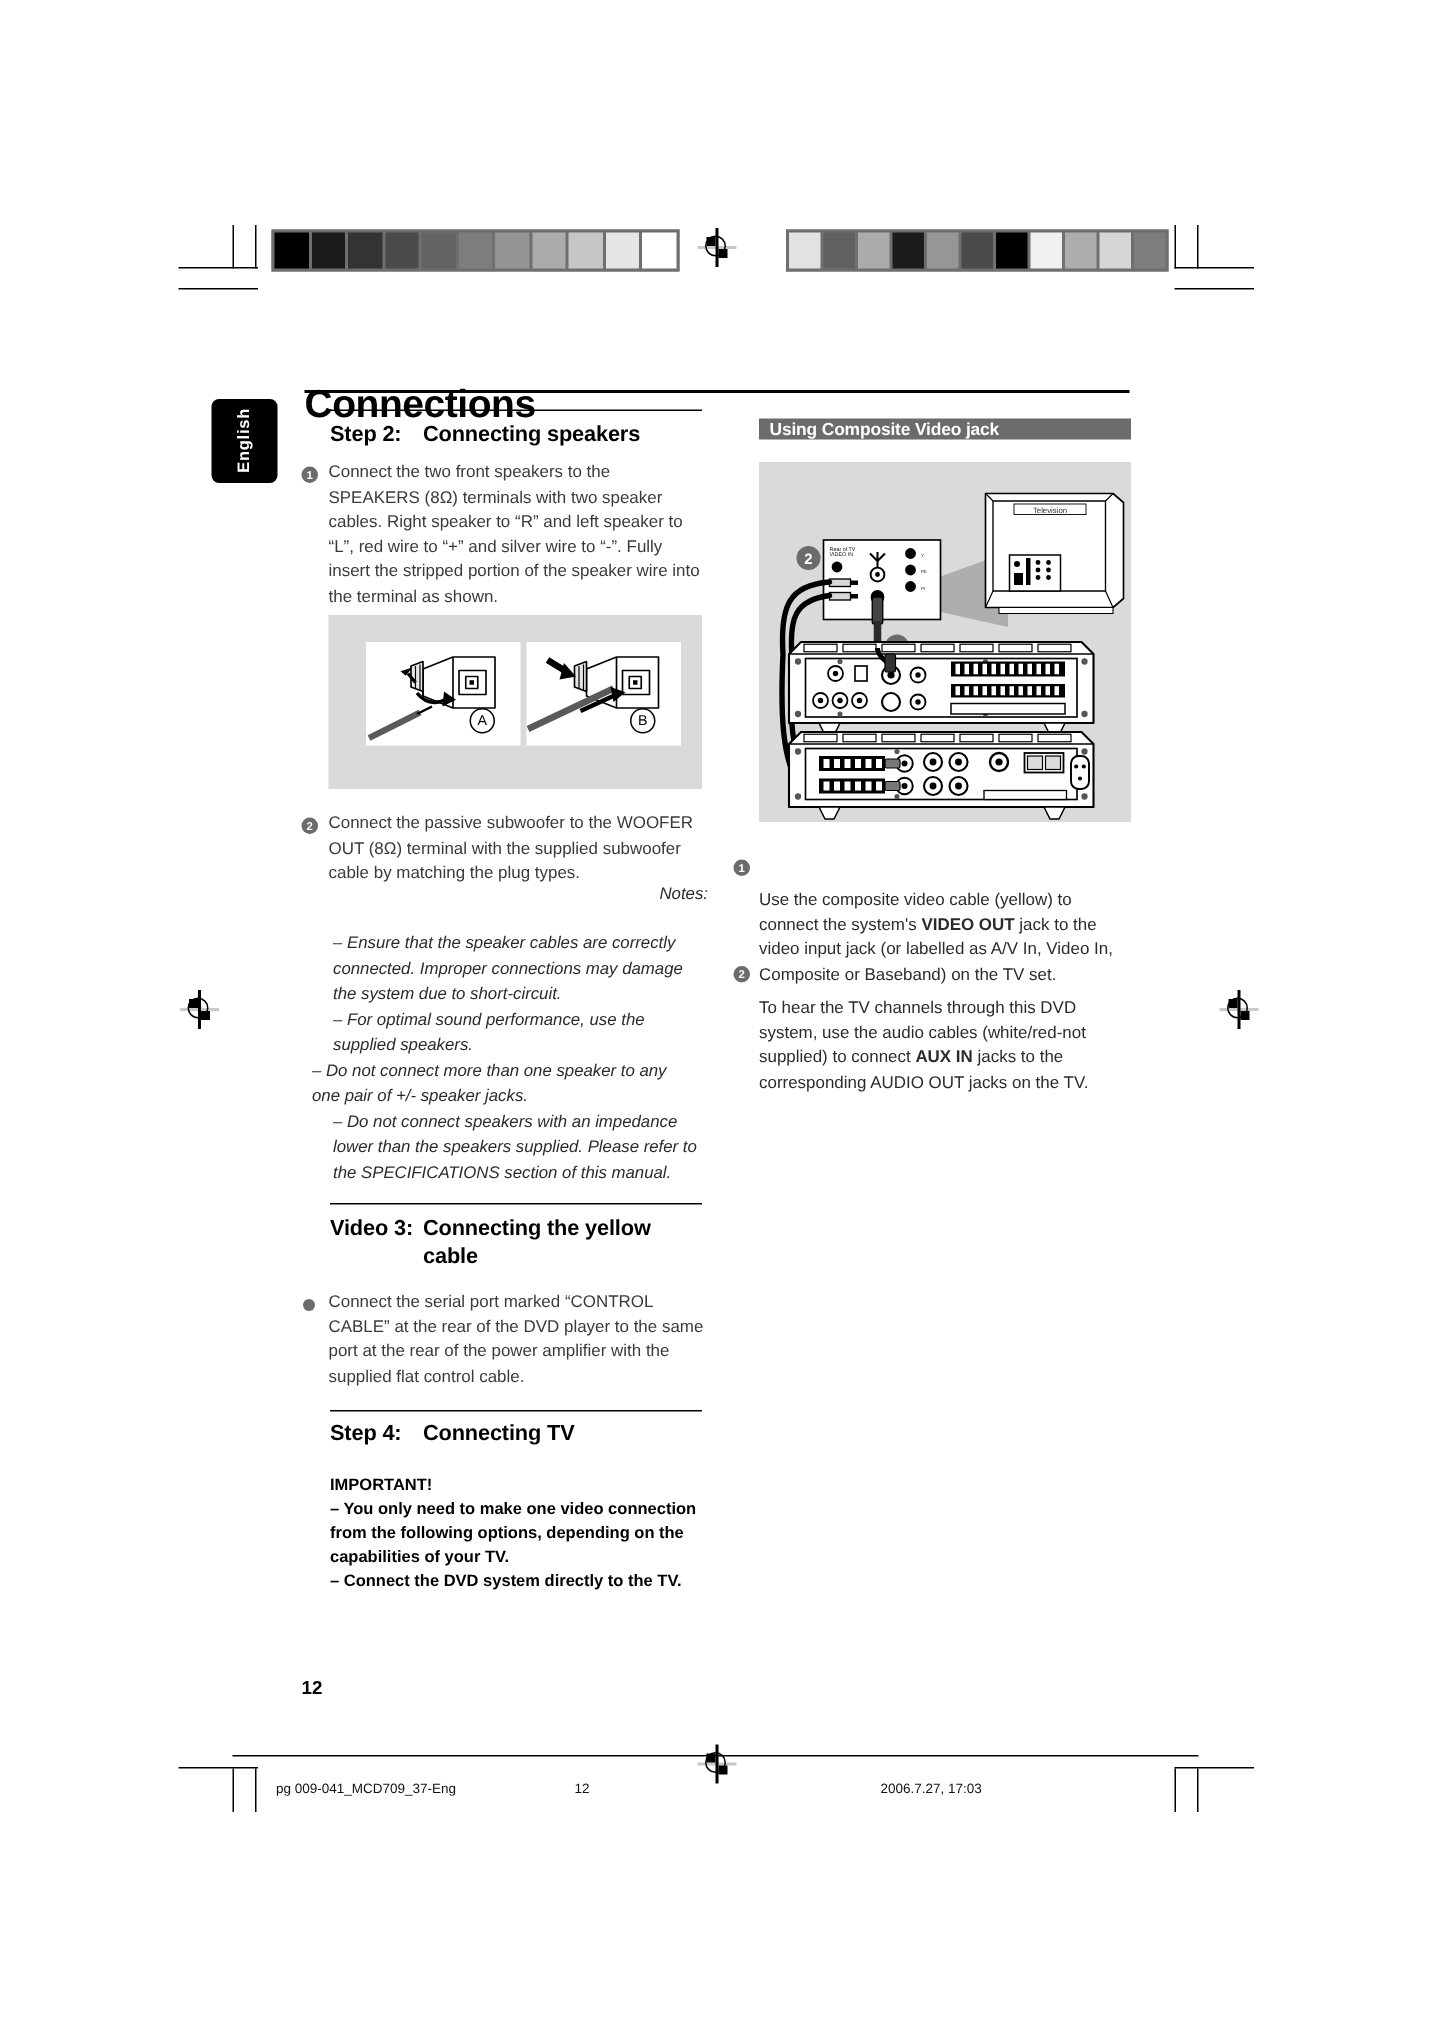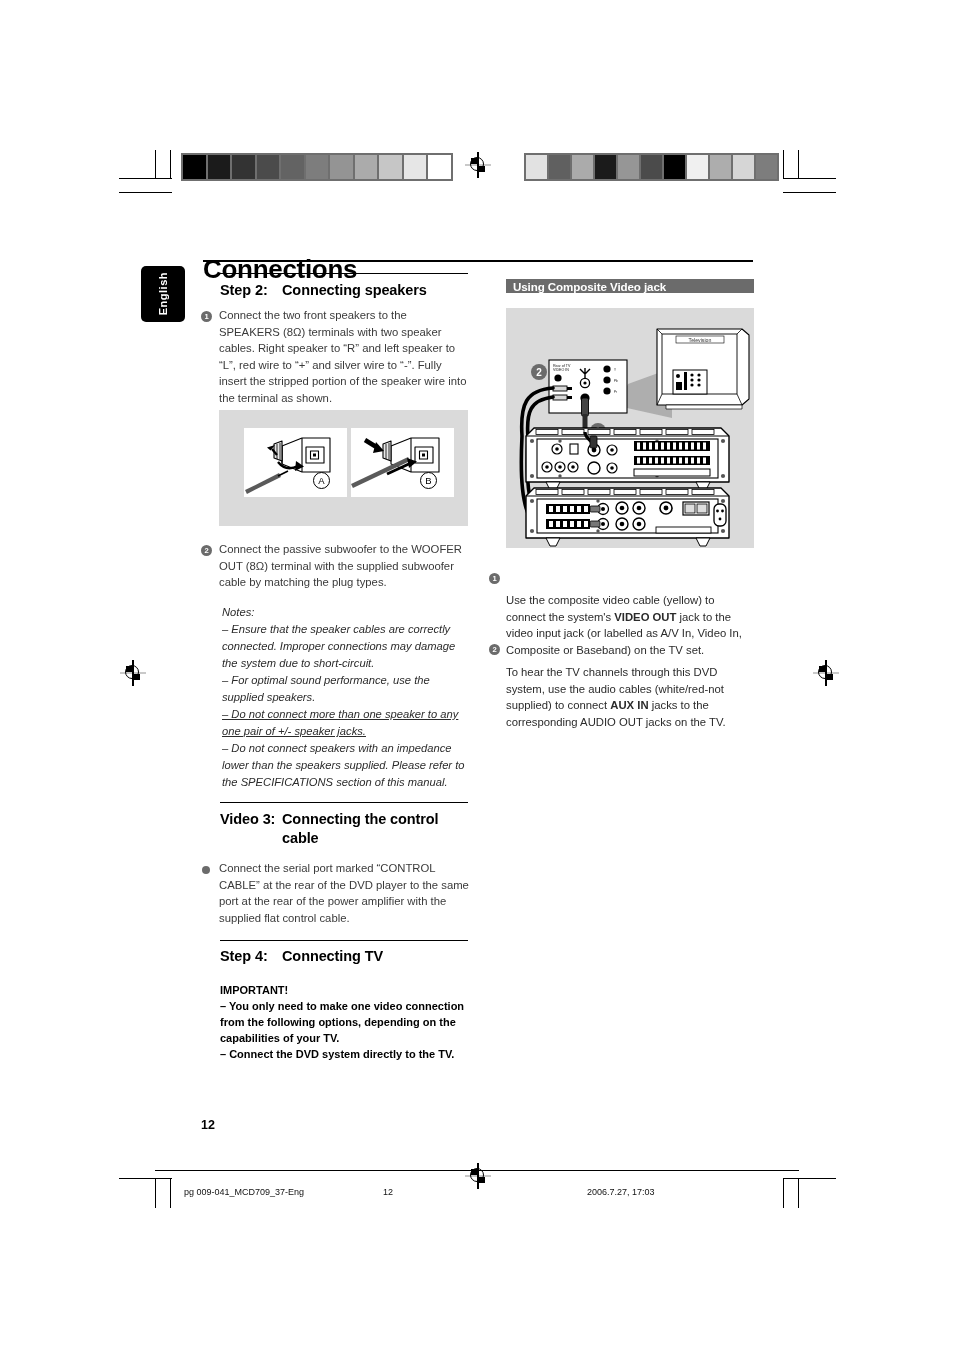--- a/index.html
+++ b/index.html
@@ -196,29 +196,29 @@
       <path d="M36 46 L60 35" stroke="#000" stroke-width="3"></path>
       <path d="M56 30 L66 33.5 L58 40 Z" fill="#000"></path>
     </svg>
   </div>
   <div class="ab-label" style="left:201px;top:62px;">B</div>
 </div>
 
 <div class="bullet-num" style="left:201px;top:545px;">2</div>
 <div class="body-text" style="left:219px;top:541px;width:252px;">Connect the passive subwoofer to the WOOFER OUT (8Ω) terminal with the supplied subwoofer cable by matching the plug types.</div>
 
-<div class="note" style="left:222px;top:604px;width:250px;">Notes:</div>
+<div class="note" style="left:222px;top:588px;width:250px;text-align:right;">Notes:</div>
 <div class="note" style="left:222px;top:621px;width:248px;">–   Ensure that the speaker cables are correctly connected. Improper connections may damage the system due to short-circuit.</div>
 <div class="note" style="left:222px;top:672px;width:248px;">–   For optimal sound performance, use the supplied speakers.</div>
-<div class="note" style="left:222px;top:706px;width:248px;text-decoration:underline;">–   Do not connect more than one speaker to any one pair of +/- speaker jacks.</div>
+<div class="note" style="left:208px;top:706px;width:248px;">–   Do not connect more than one speaker to any one pair of +/- speaker jacks.</div>
 <div class="note" style="left:222px;top:740px;width:248px;">–   Do not connect speakers with an impedance lower than the speakers supplied. Please refer to the SPECIFICATIONS section of this manual.</div>
 
 <div class="step-rule" style="left:220px;top:802px;width:248px;"></div>
 <div class="step-head" style="left:220px;top:810px;width:252px;">
-  <span class="num">Video 3:</span><span>Connecting the control</span>
+  <span class="num">Video 3:</span><span>Connecting the yellow</span>
   <span class="ind">cable</span>
 </div>
 
 <div class="bullet-dot" style="left:202px;top:866px;"></div>
 <div class="body-text" style="left:219px;top:860px;width:250px;">Connect the serial port marked “CONTROL CABLE” at the rear of the DVD player to the same port at the rear of the power amplifier with the supplied flat control cable.</div>
 
 <div class="step-rule" style="left:220px;top:940px;width:248px;"></div>
 <div class="step-head" style="left:220px;top:947px;width:252px;">
   <span class="num">Step 4:</span><span>Connecting TV</span>
 </div>

